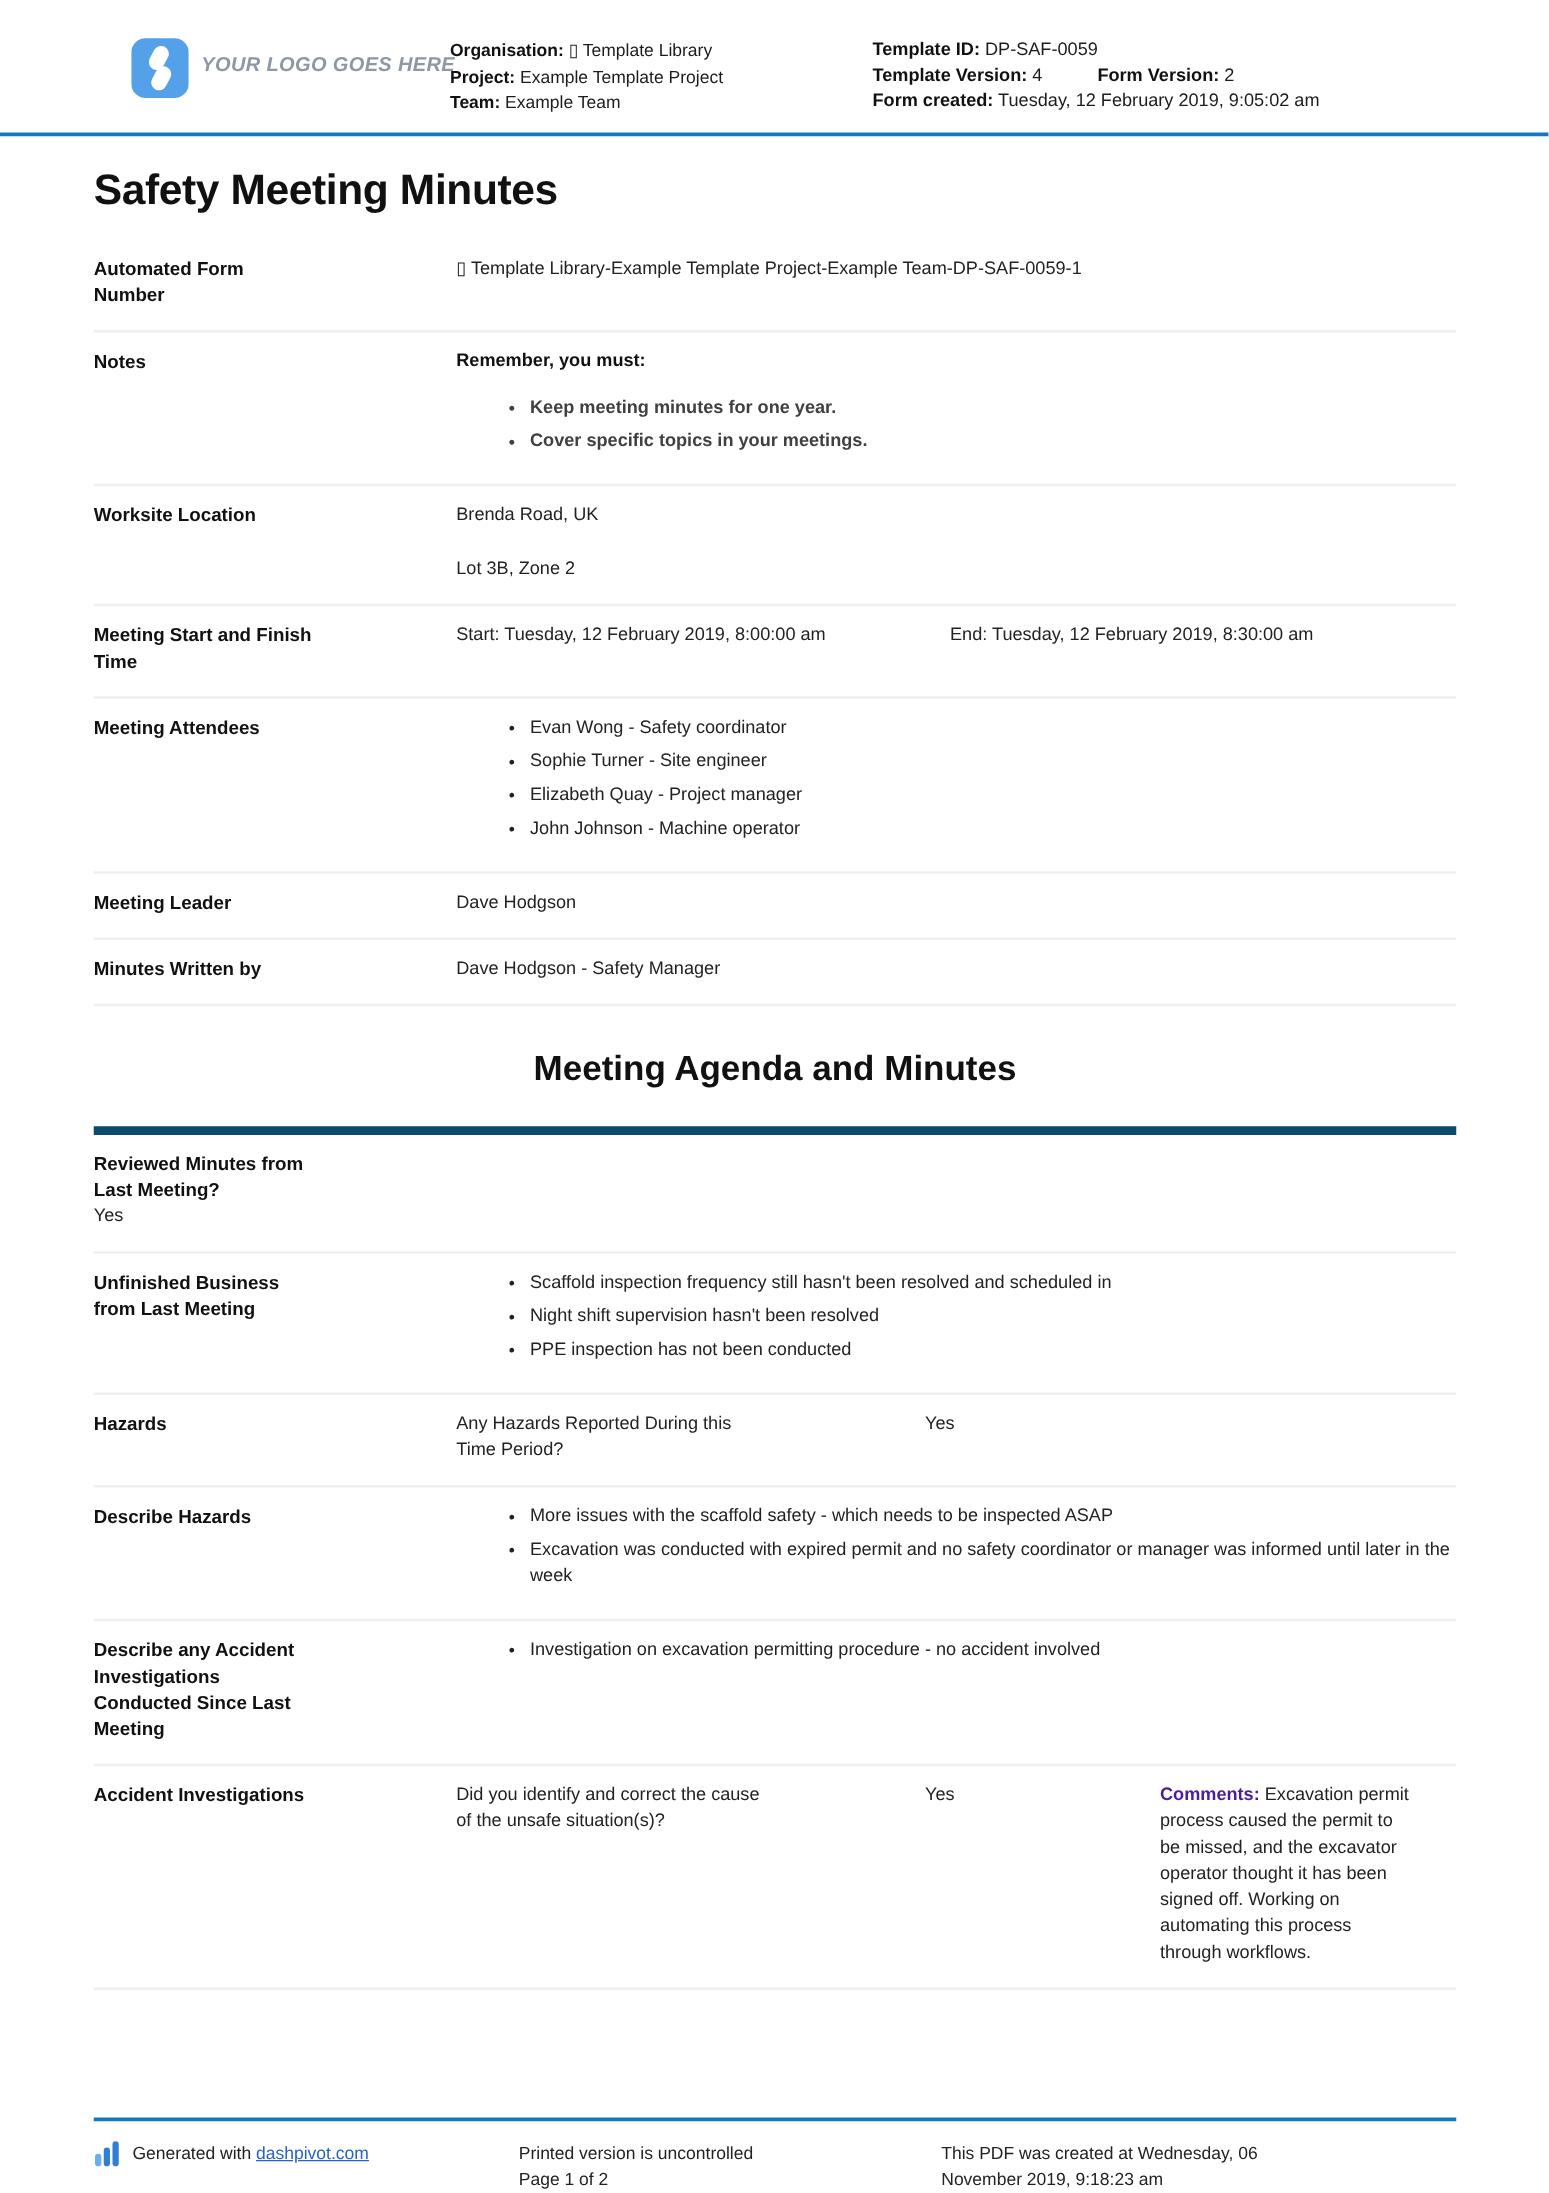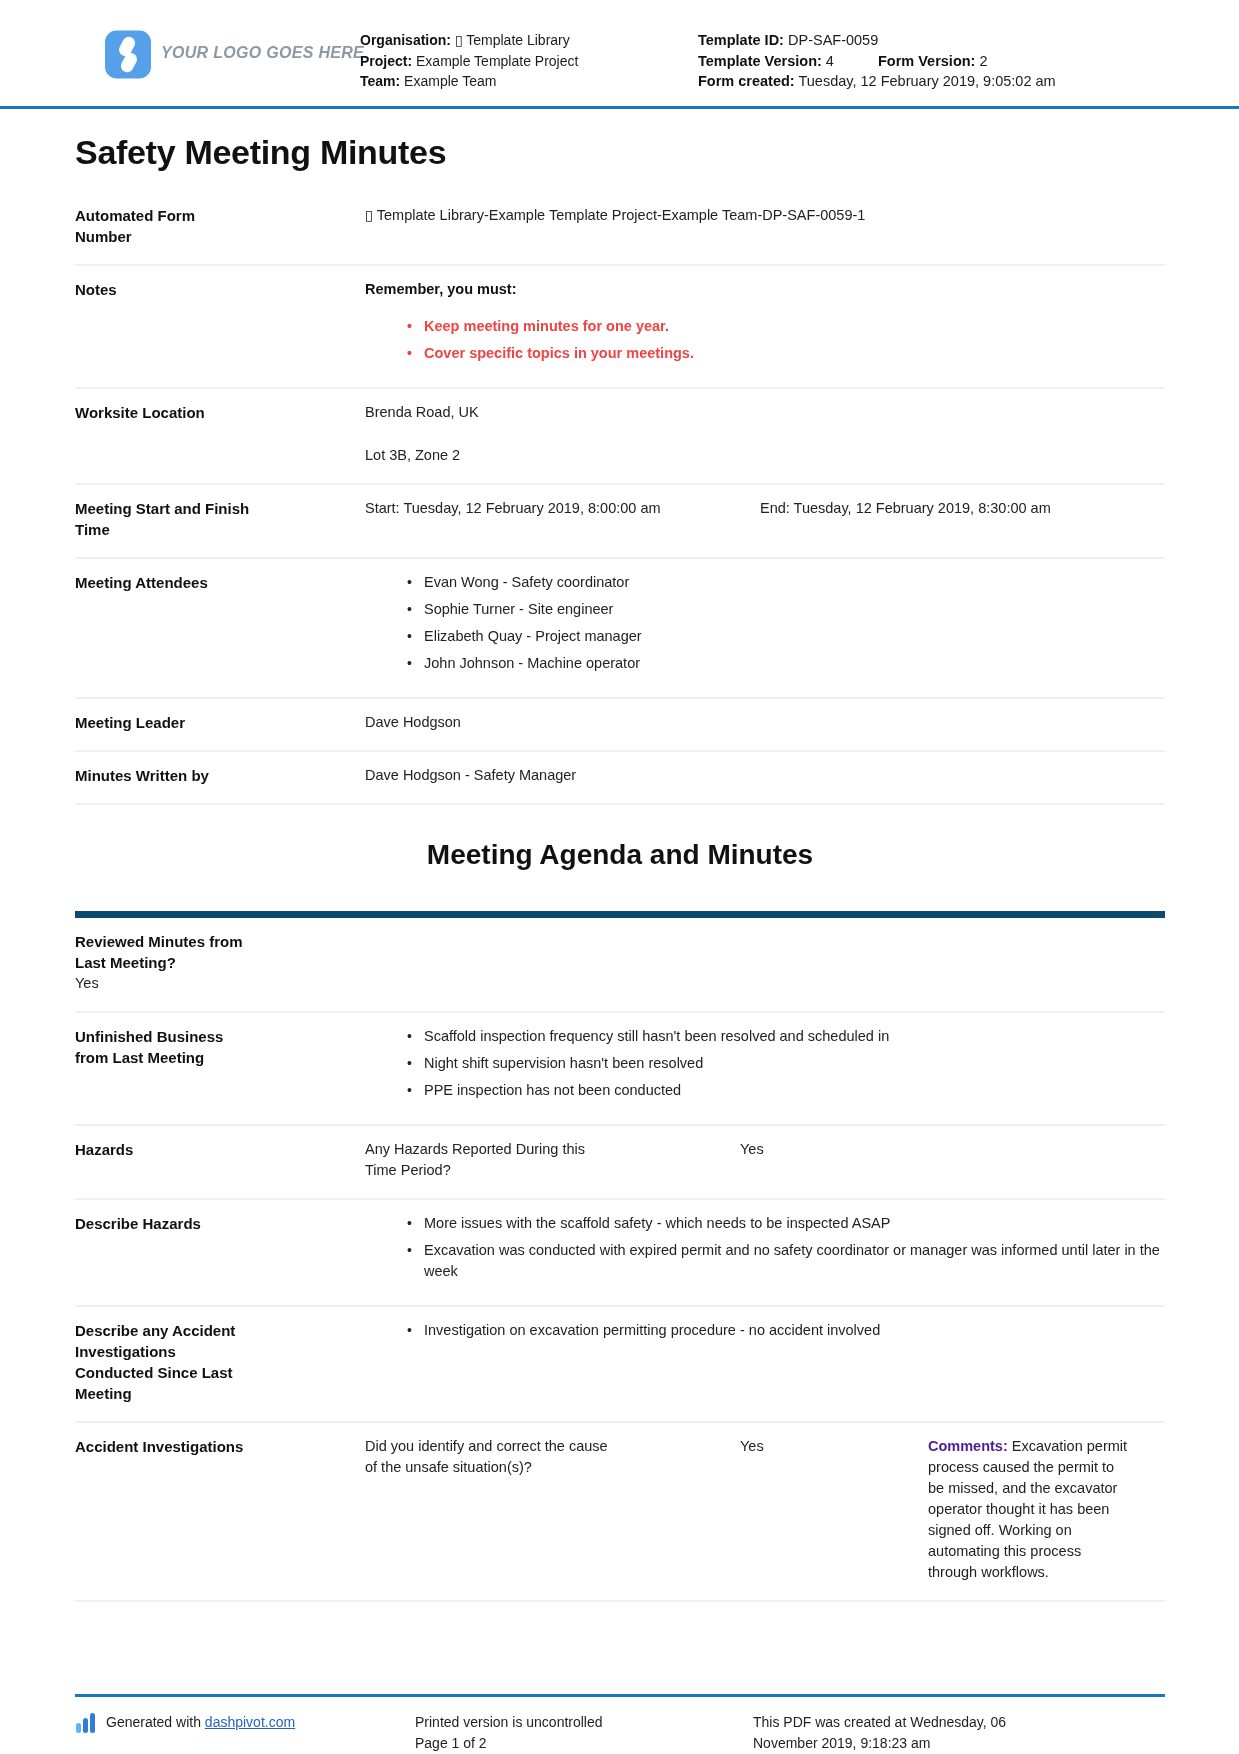--- a/index.html
+++ b/index.html
@@ -26,34 +26,34 @@
   
   .rows { padding:0 74px 0 75px; }
   .row { display:flex; border-bottom:2px solid #efefef; padding:13px 0 17px 0; }
   .row-label { width:290px; flex:0 0 auto; font-size:15px; font-weight:700; color:#111;
                line-height:21px; padding-right:60px; }
   .row-value { flex:1; font-size:14.5px; line-height:21px; color:#222; }
   .pre { white-space:pre-line; }
   ul.blist { list-style:none; margin:0; padding:0 0 0 42px; }
   ul.blist li { position:relative; padding-left:17px; margin-bottom:6px; }
   ul.blist li::before { content:"•"; position:absolute; left:0; top:0; font-size:14px; }
-  ul.blist.bold li { font-weight:700; color:#ef4444; }
+  ul.blist.bold li { font-weight:700; color:#404040; }
   .notes-intro { font-weight:700; color:#111; margin-bottom:16px; }
   .line-gap { margin-top:22px; }
   .two-col { display:flex; }
   .start-col { width:335px; flex:0 0 auto; margin-right:60px; }
   .end-col { width:335px; flex:0 0 auto; }
   .q-col { width:375px; flex:0 0 auto; }
   .yes-col { width:188px; flex:0 0 auto; }
   .comments-col { width:200px; flex:0 0 auto; }
   .comments-col b { font-weight:700; color:#4c1d95; }
 
   
   .section-heading { text-align:center; font-size:28px; font-weight:700; color:#111;
-                     padding:34px 0 40px 0; }
+                     padding:34px 0 30px 0; }
 
   .spacer { flex:1 1 auto; }
 
   
   .footer { border-top:3px solid #1778c2; margin:0 74px 0 75px; padding:15px 0 0 0;
             display:flex; font-size:14px; line-height:21px; color:#222; }
   .f-left { width:340px; flex:0 0 auto; display:flex; align-items:flex-start;text-align:center; }
   .f-bars { width:22px; height:22px; margin-right:9px; flex:0 0 auto; }
   .f-mid { width:338px; flex:0 0 auto; }
   .f-right { flex:1; max-width:300px; }

